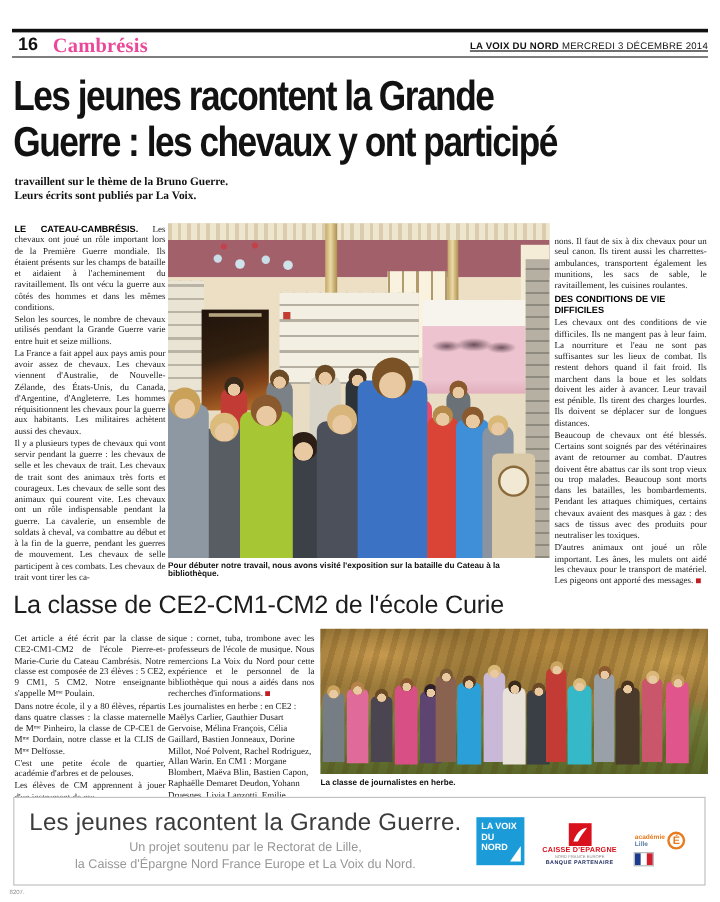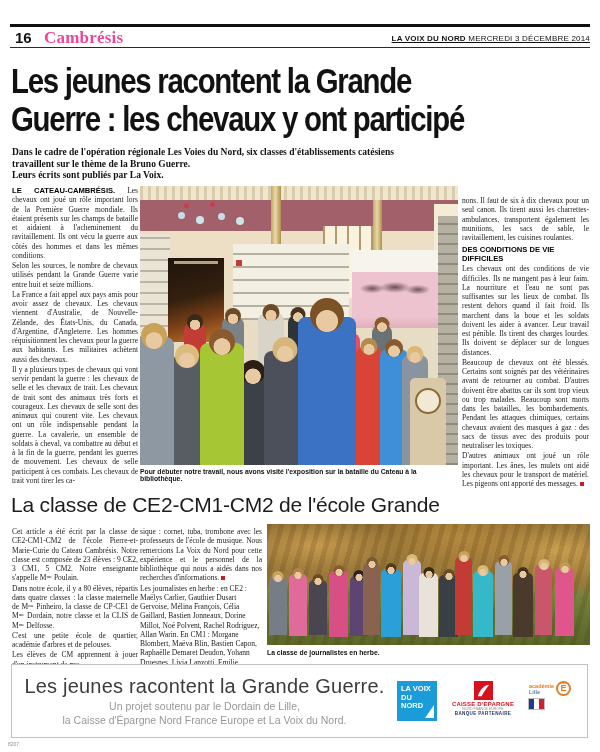--- a/index.html
+++ b/index.html
@@ -80,21 +80,21 @@
        radial-gradient(ellipse 120px 40px at 15% 18%,#c79a4e,transparent 70%),
        radial-gradient(ellipse 140px 50px at 60% 12%,#b5893f,transparent 70%),
        radial-gradient(ellipse 120px 45px at 90% 22%,#caa050,transparent 70%),
        linear-gradient(180deg,#8f6f33 0%,#9c7c3c 48%,#76803c 60%,#647230 82%,#5a672a 100%);}
   
   .banner{position:absolute;left:11px;top:664px;width:575px;height:72px;border:1px solid #c2c2c2;
      display:flex;align-items:center;background:#fff;}
   .btxt{flex:1;text-align:center;}
   .btitle{font:20px "Liberation Sans",sans-serif;color:#3c3c3c;letter-spacing:.2px;margin-bottom:2px;}
   .bsub{font:10.5px/13.5px "Liberation Sans",sans-serif;color:#979797;}
-  .blogos{display:flex;align-items:flex-start;gap:11px;padding-right:12px;}
+  .blogos{display:flex;align-items:flex-end;gap:11px;padding-right:12px;}
   .vdn{position:relative;width:40px;height:40px;background:#1b9cd9;box-sizing:border-box;
      padding:4px 0 0 4px;color:#fff;font:bold 7.5px/8.5px "Liberation Sans",sans-serif;}
   .vdn span{display:block;}
   .sail{position:absolute;right:3px;bottom:3px;width:0;height:0;
      border-left:9px solid transparent;border-bottom:13px solid #fff;}
   .ce{width:70px;text-align:center;}
   .ce-icon{width:19px;height:19px;background:#d9111c;margin:0 auto 1px;}
   .ce-icon svg{display:block;width:19px;height:19px;}
   .ce-name{font:bold 6px "Liberation Sans",sans-serif;color:#d9111c;letter-spacing:.2px;}
   .ce-sub{font:3.5px "Liberation Sans",sans-serif;color:#8a8a8a;}
@@ -121,21 +121,20 @@
     <span class="section">Cambrésis</span>
     <span class="mast"><b>LA VOIX DU NORD</b><span> MERCREDI 3 DÉCEMBRE 2014</span></span>
   </div>
   <div class="rule-thin"></div>
 
   <h1 class="headline">
     <div>Les jeunes racontent la Grande</div>
     <div>Guerre : les chevaux y ont participé</div>
   </h1>
   <div class="intro">
-    <div>Dans le cadre de l'opération régionale Les Voies du Nord, six classes d'établissements catésiens</div>
     <div>travaillent sur le thème de la Bruno Guerre.</div>
     <div>Leurs écrits sont publiés par La Voix.</div>
   </div>
 
   <div class="colL">
     <p><span class="lead">LE CATEAU-CAMBRÉSIS.</span> <span>Les chevaux ont joué un rôle important lors de la Première Guerre mondiale. Ils étaient présents sur les champs de bataille et aidaient à l'acheminement du ravitaillement. Ils ont vécu la guerre aux côtés des hommes et dans les mêmes conditions.</span></p>
     <p>Selon les sources, le nombre de chevaux utilisés pendant la Grande Guerre varie entre huit et seize millions.</p>
     <p>La France a fait appel aux pays amis pour avoir assez de chevaux. Les chevaux viennent d'Australie, de Nouvelle-Zélande, des États-Unis, du Canada, d'Argentine, d'Angleterre. Les hommes réquisitionnent les chevaux pour la guerre aux habitants. Les militaires achètent aussi des chevaux.</p>
     <p>Il y a plusieurs types de chevaux qui vont servir pendant la guerre : les chevaux de selle et les chevaux de trait. Les chevaux de trait sont des animaux très forts et courageux. Les chevaux de selle sont des animaux qui courent vite. Les chevaux ont un rôle indispensable pendant la guerre. La cavalerie, un ensemble de soldats à cheval, va combattre au début et à la fin de la guerre, pendant les guerres de mouvement. Les chevaux de selle participent à ces combats. Les chevaux de trait vont tirer les ca-</p>
   </div>
@@ -190,23 +189,23 @@
   <div class="cap" style="left:140px;top:468px;width:318px;">Pour débuter notre travail, nous avons visité l'exposition sur la bataille du Cateau à la bibliothèque.</div>
 
   <div class="colR">
     <p>nons. Il faut de six à dix chevaux pour un seul canon. Ils tirent aussi les charrettes-ambulances, transportent également les munitions, les sacs de sable, le ravitaillement, les cuisines roulantes.</p>
     <div class="subhead">DES CONDITIONS DE VIE DIFFICILES</div>
     <p>Les chevaux ont des conditions de vie difficiles. Ils ne mangent pas à leur faim. La nourriture et l'eau ne sont pas suffisantes sur les lieux de combat. Ils restent dehors quand il fait froid. Ils marchent dans la boue et les soldats doivent les aider à avancer. Leur travail est pénible. Ils tirent des charges lourdes. Ils doivent se déplacer sur de longues distances.</p>
     <p>Beaucoup de chevaux ont été blessés. Certains sont soignés par des vétérinaires avant de retourner au combat. D'autres doivent être abattus car ils sont trop vieux ou trop malades. Beaucoup sont morts dans les batailles, les bombardements. Pendant les attaques chimiques, certains chevaux avaient des masques à gaz : des sacs de tissus avec des produits pour neutraliser les toxiques.</p>
     <p><span>D'autres animaux ont joué un rôle important. Les ânes, les mulets ont aidé les chevaux pour le transport de matériel. Les pigeons ont apporté des messages.</span><span class="endmark"></span></p>
   </div>
 
-  <h2 class="h2">La classe de CE2-CM1-CM2 de l'école Grande</h2>
+  <h2 class="h2">La classe de CE2-CM1-CM2 de l'école Curie</h2>
   <div class="c2a">
-    <p>Cet article a été écrit par la classe de CE2-CM1-CM2 de l'école Pierre-et-Marie-Curie du Cateau Cambrésis. Notre classe est composée de 23 élèves : 9 CE2, 3 CM1, 5 CM2. Notre enseignante s'appelle Mᵐᵉ Poulain.</p>
+    <p>Cet article a été écrit par la classe de CE2-CM1-CM2 de l'école Pierre-et-Marie-Curie du Cateau Cambrésis. Notre classe est composée de 23 élèves : 5 CE2, 9 CM1, 5 CM2. Notre enseignante s'appelle Mᵐᵉ Poulain.</p>
     <p>Dans notre école, il y a 80 élèves, répartis dans quatre classes : la classe maternelle de Mᵐᵉ Pinheiro, la classe de CP-CE1 de Mᵐᵉ Dordain, notre classe et la CLIS de Mᵐᵉ Delfosse.</p>
     <p>C'est une petite école de quartier, académie d'arbres et de pelouses.</p>
     <p>Les élèves de CM apprennent à jouer d'un instrument de mu-</p>
   </div>
   <div class="c2b">
     <p><span>sique : cornet, tuba, trombone avec les professeurs de l'école de musique. Nous remercions La Voix du Nord pour cette expérience et le personnel de la bibliothèque qui nous a aidés dans nos recherches d'informations.</span><span class="endmark"></span></p>
     <p class="journos">Les journalistes en herbe : en CE2 : Maëlys Carlier, Gauthier Dusart Gervoise, Mélina François, Célia Gaillard, Bastien Jonneaux, Dorine Millot, Noé Polvent, Rachel Rodriguez, Allan Warin. En CM1 : Morgane Blombert, Maëva Blin, Bastien Capon, Raphaëlle Demaret Deudon, Yohann Druesnes, Livia Lanzotti, Emilie Lasson, Pauline Thurette, Pamela Tondeur. En CM2 : Rémi Jonneaux, Lilou Lanselle, Elora Lernon, Maxence Loubry, Bruno Tondeur.</p>
   </div>
 
   <div class="photo2">
@@ -225,21 +224,21 @@
     <div class="kid sm" style="left:228px;width:17px;height:74px;bottom:10px;--hr:#8a5a2e;--sh:#9aa0a8;"></div>
     <div class="kid sm" style="left:246px;width:20px;height:64px;bottom:8px;--hr:#4a331e;--sh:#4a3a2c;"></div>
     <div class="kid sm" style="left:268px;width:17px;height:70px;bottom:10px;--hr:#d9b878;--sh:#c9566a;"></div>
     <div class="kid sm" style="left:288px;width:19px;height:68px;bottom:9px;--hr:#c49a58;--sh:#e0558c;"></div>
   </div>
   <div class="cap" style="left:267px;top:649px;width:323px;">La classe de journalistes en herbe.</div>
 
   <div class="banner">
     <div class="btxt">
       <div class="btitle">Les jeunes racontent la Grande Guerre.</div>
-      <div class="bsub">Un projet soutenu par le Dordain de Lille,</div>
+      <div class="bsub">Un projet soutenu par le Rectorat de Lille,</div>
       <div class="bsub">la Caisse d'Épargne Nord France Europe et La Voix du Nord.</div>
     </div>
     <div class="blogos">
       <div class="vdn">
         <span>LA VOIX</span>
         <span>DU</span>
         <span>NORD</span>
         <i class="sail"></i>
       </div>
       <div class="ce">

